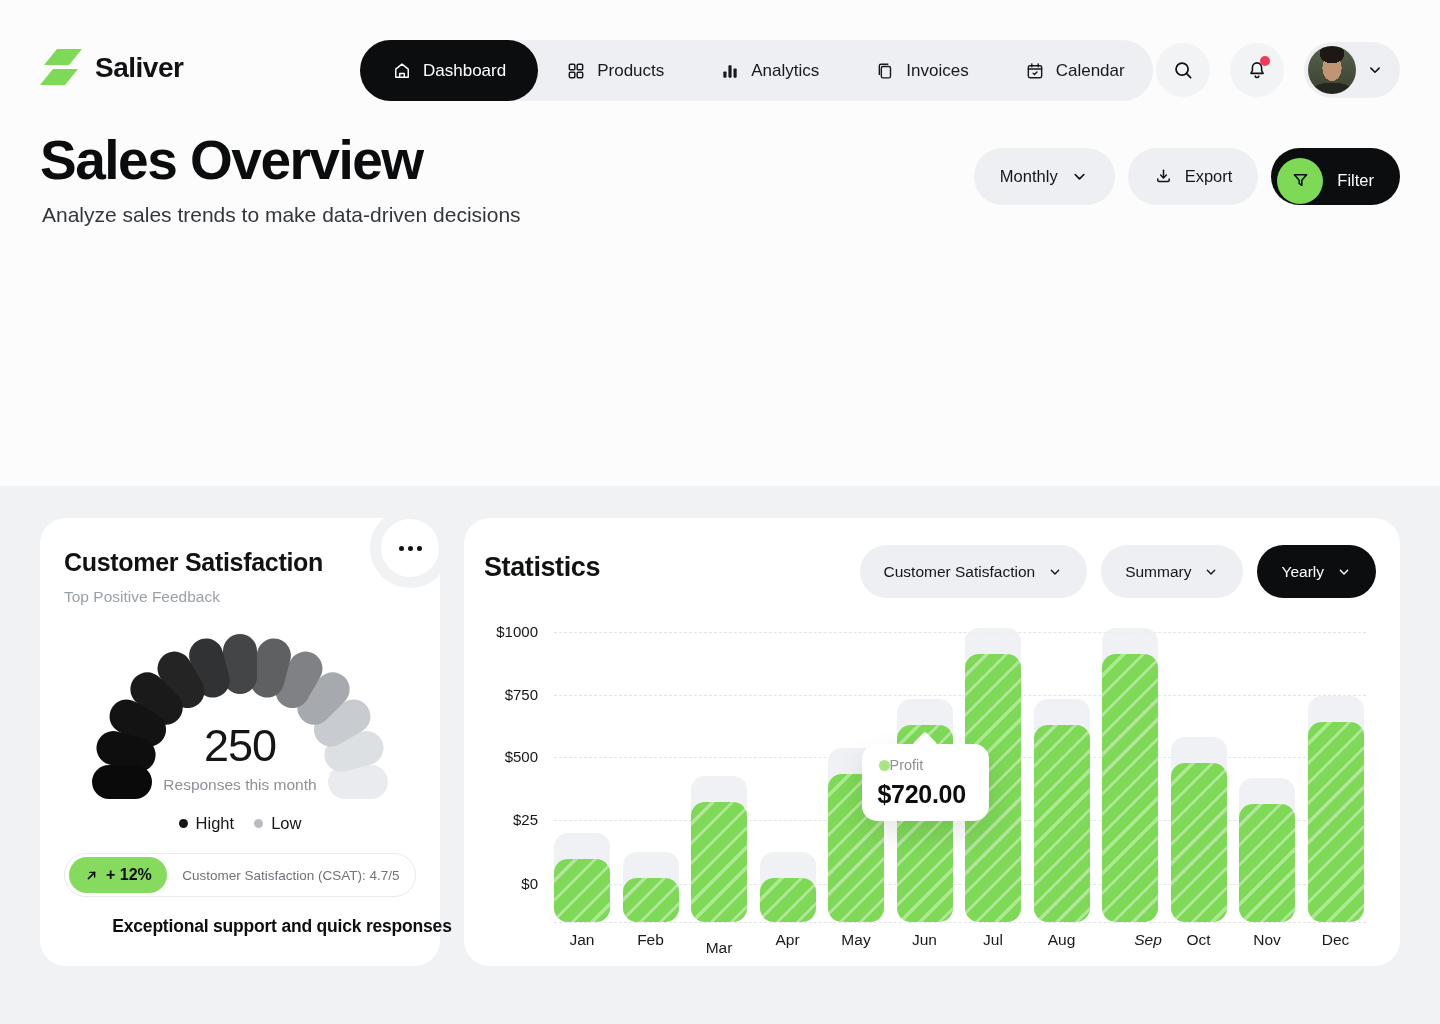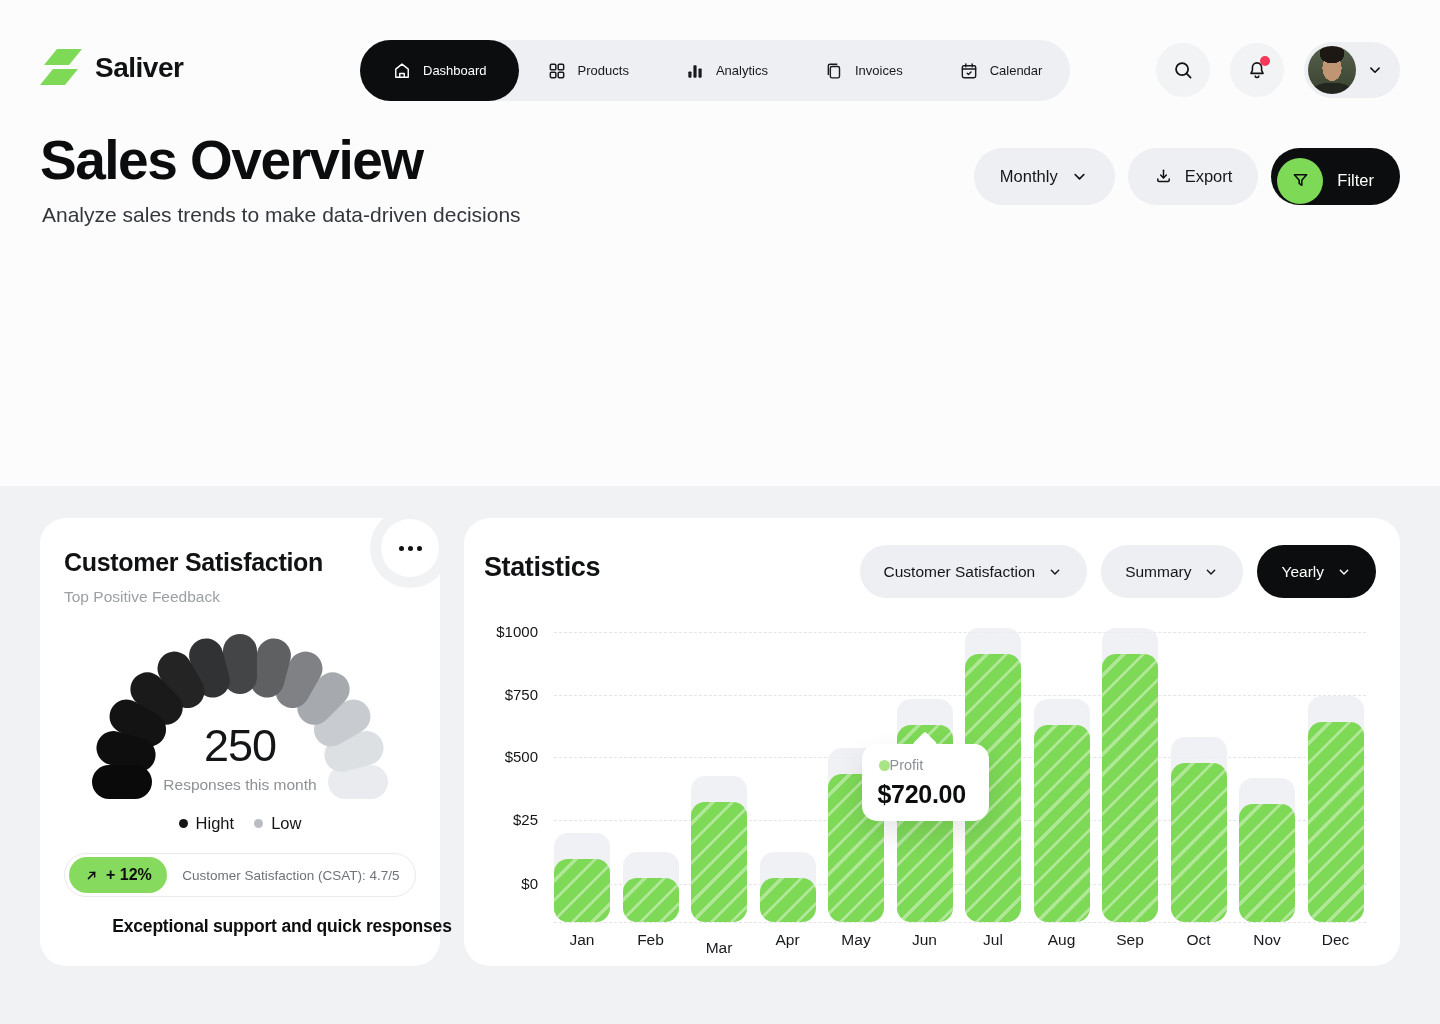--- a/index.html
+++ b/index.html
@@ -14,21 +14,21 @@
   
   .topbar { position:absolute; left:0; top:0; width:1440px; height:110px; }
   .brand { position:absolute; left:40px; top:48px; display:flex; align-items:center; gap:13px; }
   .brand-logo { width:42px; height:40px; display:block; }
   .brand-name { font-size:28px; font-weight:700; letter-spacing:-0.5px; color:#101214; }
 
   .navpill { position:absolute; left:360px; top:40px; height:61px; display:flex; align-items:center;
     background:#edeff2; border-radius:34px; padding:0; }
   .nav-item { display:flex; align-items:center; gap:11px; height:61px; padding:0 28px;
     border:none; background:transparent; border-radius:34px; cursor:pointer;
-    font-family:inherit; font-size:13px; color:#17191c; }
+    font-family:inherit; font-size:17px; color:#17191c; }
   .nav-item .nicon { width:20px; height:20px; display:flex; }
   .nav-item .nicon svg { width:20px; height:20px; }
   .nav-item.active { background:#0c0d0e; color:#ffffff; padding:0 32px; }
 
   .topbar-right { position:absolute; right:40px; top:42px; display:flex; align-items:center; gap:20px; }
   .circle-btn { width:54px; height:54px; border-radius:50%; background:#f1f3f5; border:none;
     display:flex; align-items:center; justify-content:center; cursor:pointer; position:relative; color:#111; }
   .circle-btn svg { width:22px; height:22px; }
   .bell-dot { position:absolute; right:14px; top:13px; width:10px; height:10px; border-radius:50%;
     background:#f4385a; }
@@ -357,21 +357,21 @@
           <div class="bar" style="left: 432.5px; width: 56px; height: 196.992px; top: 207.008px; background-color: rgb(126, 217, 87);"></div>
           <div class="month" style="left: 425.5px; top: 413px;">Jun</div>
           <div class="bar-cap" style="left: 501px; width: 56px; height: 294.128px; top: 109.872px;"></div>
           <div class="bar" style="left: 501px; width: 56px; height: 268.128px; top: 135.872px; background-color: rgb(126, 217, 87);"></div>
           <div class="month" style="left: 494px; top: 413px;">Jul</div>
           <div class="bar-cap" style="left: 569.5px; width: 56px; height: 222.992px; top: 181.008px;"></div>
           <div class="bar" style="left: 569.5px; width: 56px; height: 196.992px; top: 207.008px; background-color: rgb(126, 217, 87);"></div>
           <div class="month" style="left: 562.5px; top: 413px;">Aug</div>
           <div class="bar-cap" style="left: 638px; width: 56px; height: 294.128px; top: 109.872px;"></div>
           <div class="bar" style="left: 638px; width: 56px; height: 268.128px; top: 135.872px; background-color: rgb(126, 217, 87);"></div>
-          <div class="month" style="left: 631px; top: 413px;">Sep</div>
+          <div class="month" style="left: 649px; top: 413px; font-style: italic;">Sep</div>
           <div class="bar-cap" style="left: 706.5px; width: 56px; height: 184.688px; top: 219.312px;"></div>
           <div class="bar" style="left: 706.5px; width: 56px; height: 158.688px; top: 245.312px; background-color: rgb(126, 217, 87);"></div>
           <div class="month" style="left: 699.5px; top: 413px;">Oct</div>
           <div class="bar-cap" style="left: 775px; width: 56px; height: 143.648px; top: 260.352px;"></div>
           <div class="bar" style="left: 775px; width: 56px; height: 117.648px; top: 286.352px; background-color: rgb(126, 217, 87);"></div>
           <div class="month" style="left: 768px; top: 413px;">Nov</div>
           <div class="bar-cap" style="left: 843.5px; width: 56px; height: 225.728px; top: 178.272px;"></div>
           <div class="bar" style="left: 843.5px; width: 56px; height: 199.728px; top: 204.272px; background-color: rgb(126, 217, 87);"></div>
           <div class="month" style="left: 836.5px; top: 413px;">Dec</div>
           <div class="tooltip" style="left: 397.5px;">

